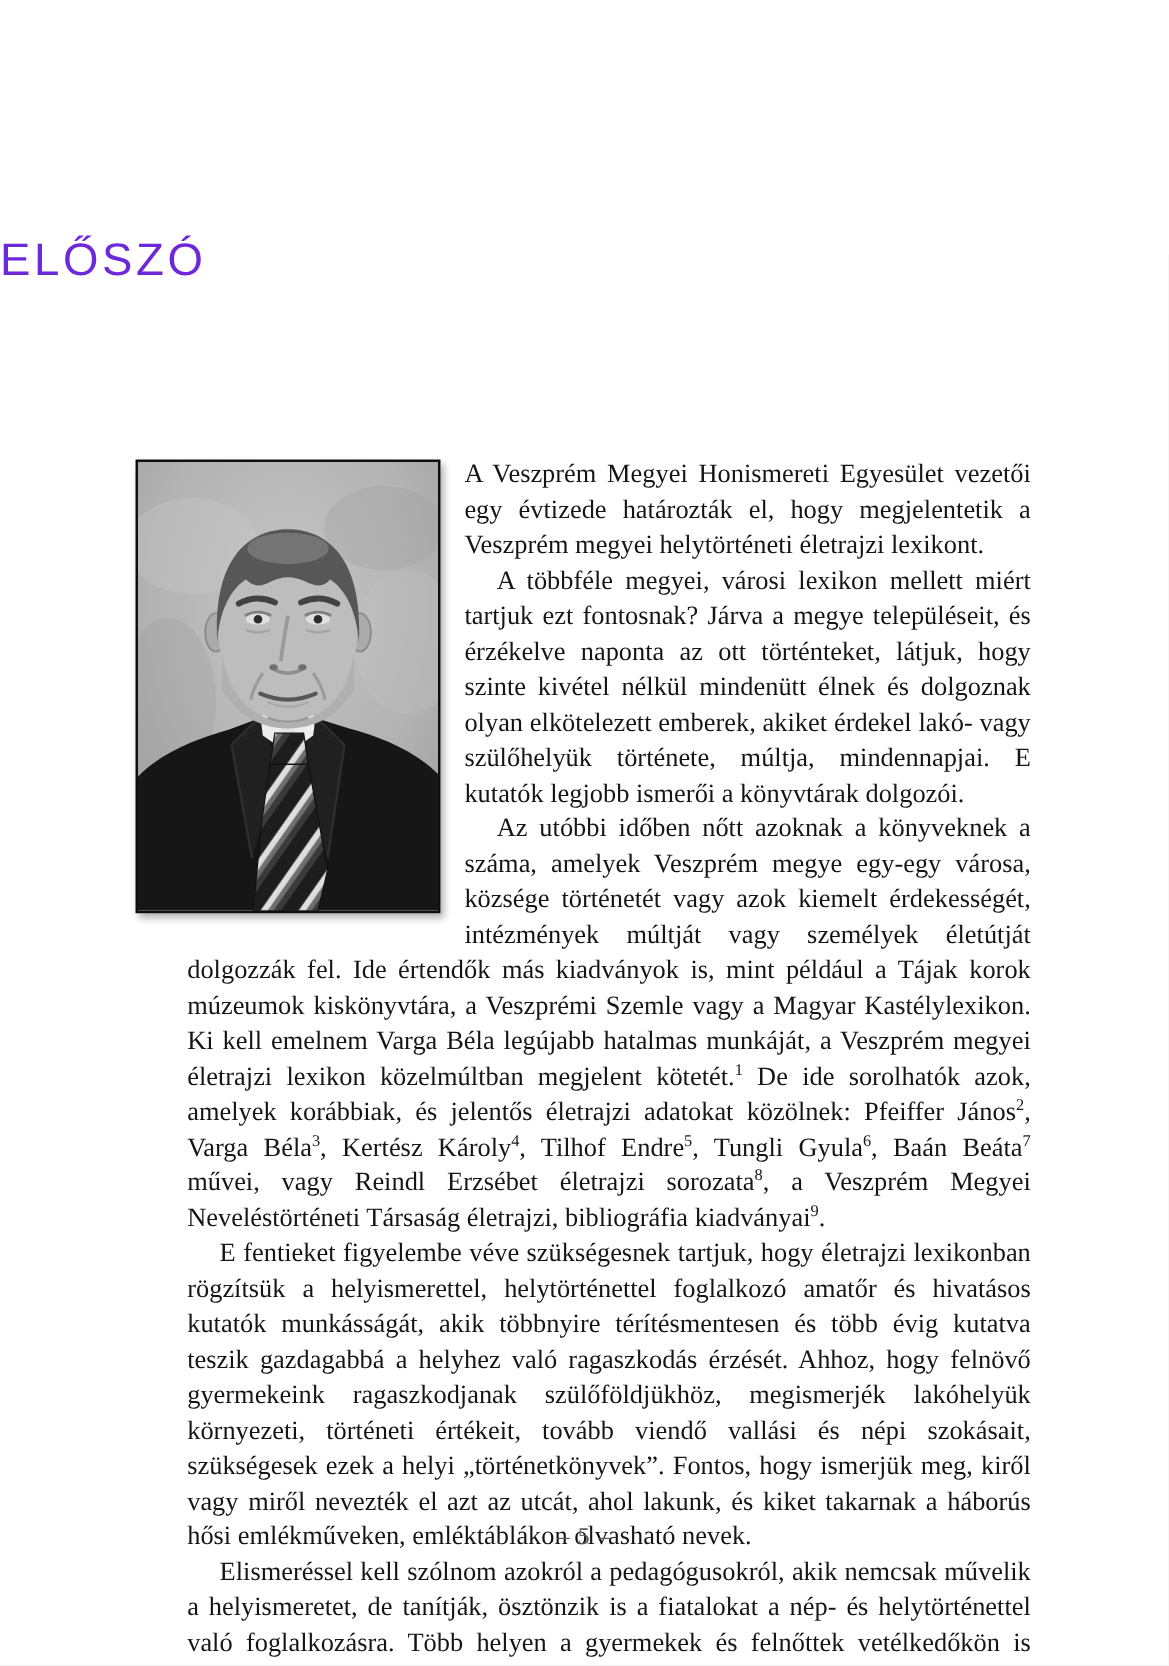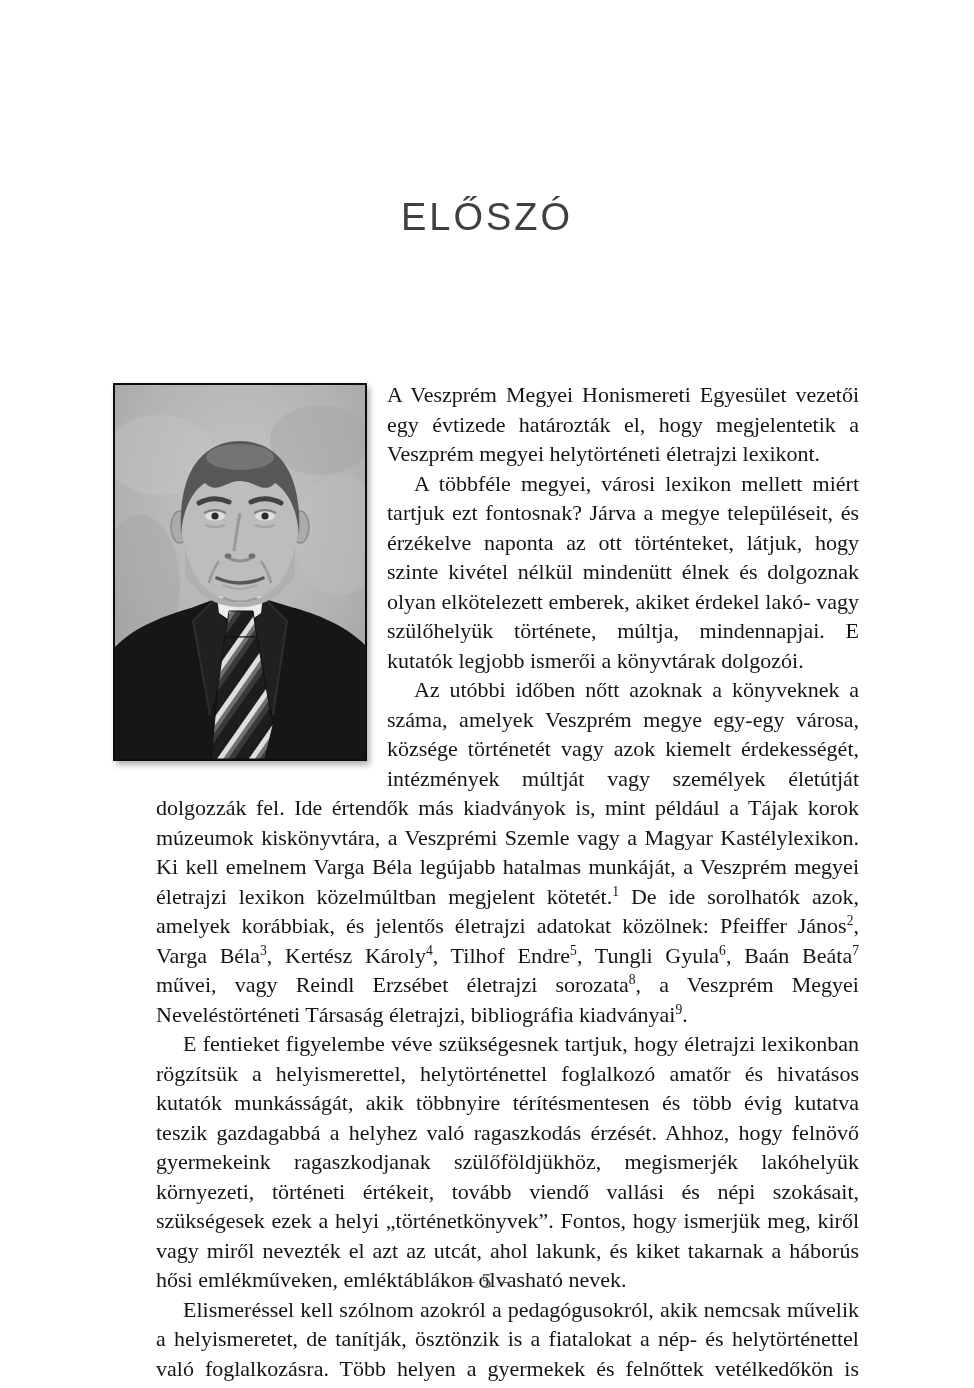--- a/index.html
+++ b/index.html
@@ -12,26 +12,25 @@
     font-family: "Liberation Serif", serif;
     color: #151515;
     overflow: hidden;
   }
   .title {
     position: absolute;
     top: 196px;
     left: 0;
     width: 100%;
     margin: 0;
-    text-align: center;
     font-family: "Liberation Sans", sans-serif;
     font-weight: 400;
     font-size: 38px;
     letter-spacing: 3px;
-    color: #404040;
+    color: #6d28d9;
   }
   .content {
     position: absolute;
     left: 113px;
     top: 380px;
     width: 746px;
     text-align: justify;
     font-size: 22px;
     line-height: 29.5px;
   }

